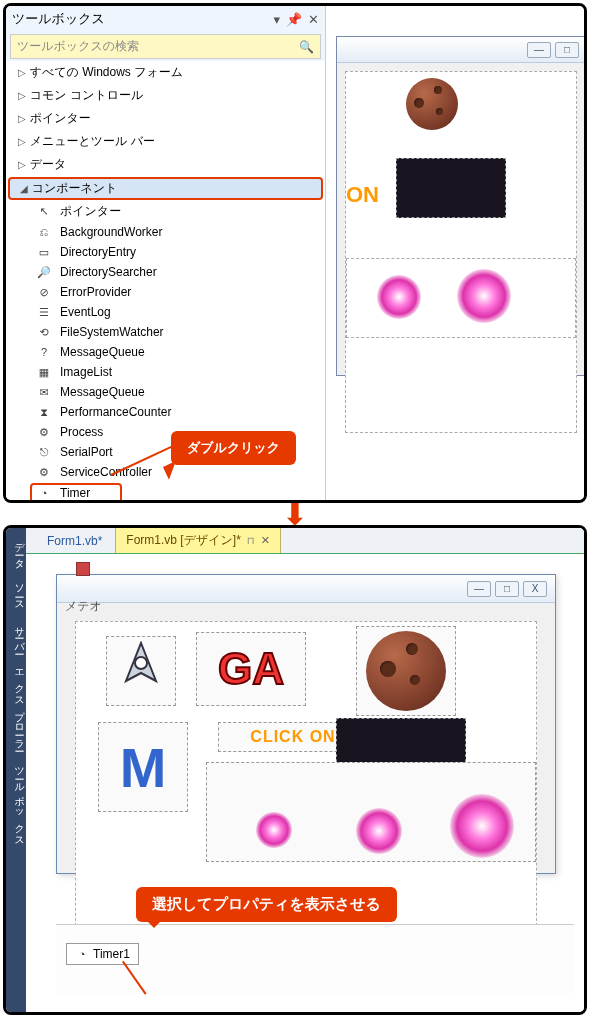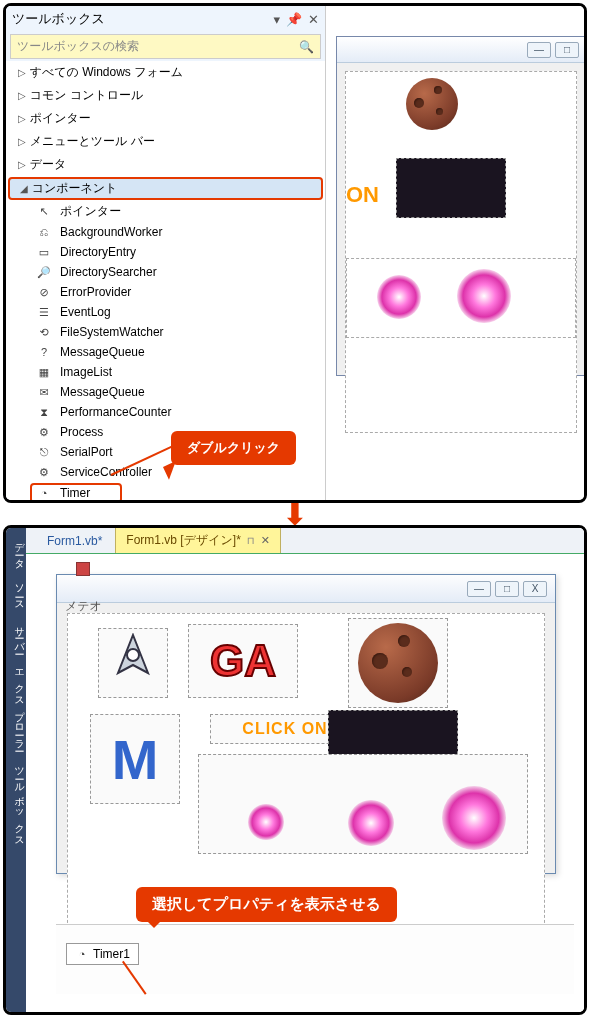--- a/index.html
+++ b/index.html
@@ -48,21 +48,21 @@
 .tab.inactive { color: #2a5aa0; }
 .tab.active { background: #fff59a; border: 1px solid #c0b060; border-bottom: none; color: #6a4a00; display:flex; align-items:center; gap:6px;}
 .tab-close { color:#666; font-size:11px; }
 .tab-pin { color:#888; font-size:10px;}
 
 .designer-surface { position: absolute; top: 26px; left: 0; right: 0; bottom: 0; background: #fff; }
 .form-window { position: absolute; top: 20px; left: 30px; width: 500px; height: 300px; border: 1px solid #6a8ab0; background: #f0f0f0; box-shadow: 2px 2px 6px rgba(0,0,0,0.15);}
 .form-titlebar { height: 28px; background: linear-gradient(#fdfdfe,#e4ecf7); border-bottom: 1px solid #bcd; display:flex; align-items:center; padding: 0 8px; justify-content:space-between;}
 .form-title-left { display:flex; align-items:center; gap:22px; color:#555;flex-direction:column;}
 .form-icon { width:14px; height:14px; background:#c44; border:1px solid #833;}
-.form-canvas { position: relative; margin: 10px; height: 320px; border: 1px dashed #aaa; background: #fff; }
+.form-canvas { position: relative; margin: 18px; height: 320px; border: 1px dashed #aaa; background: #fff; }
 
 .pic { position: absolute; border: 1px dashed #999; background:#fafafa; }
 .pic-ship { left: 30px; top: 14px; width: 70px; height: 70px; display:flex; align-items:center; justify-content:center;}
 .pic-ga { left: 120px; top: 10px; width: 110px; height: 74px; display:flex; align-items:center; justify-content:center; font-size:44px; font-weight:900; color:#e33; -webkit-text-stroke: 2px #600; font-family: Impact, sans-serif;}
 .pic-planet { left: 280px; top: 4px; width: 100px; height: 90px; display:flex; align-items:center; justify-content:center;}
 .pic-m { left: 22px; top: 100px; width: 90px; height: 90px; display:flex; align-items:center; justify-content:center; font-size:56px; font-weight:900; color:#36c; font-family: Impact, sans-serif;}
 .pic-click { left: 142px; top: 100px; width: 150px; height: 30px; display:flex; align-items:center; justify-content:center; font-size:16px; font-weight:900; color:#f90; letter-spacing:1px;}
 .pic-space { left: 260px; top: 96px; width: 130px; height: 70px; background:#1a1420; border:1px dashed #999;}
 .pic-bottom { left: 130px; top: 140px; width: 330px; height: 100px; }
 .star { position:absolute; width:46px; height:46px; border-radius:50%; background: radial-gradient(circle,#fff 0%, #f7d 30%, #d3a 55%, rgba(255,200,80,0) 75%);}

